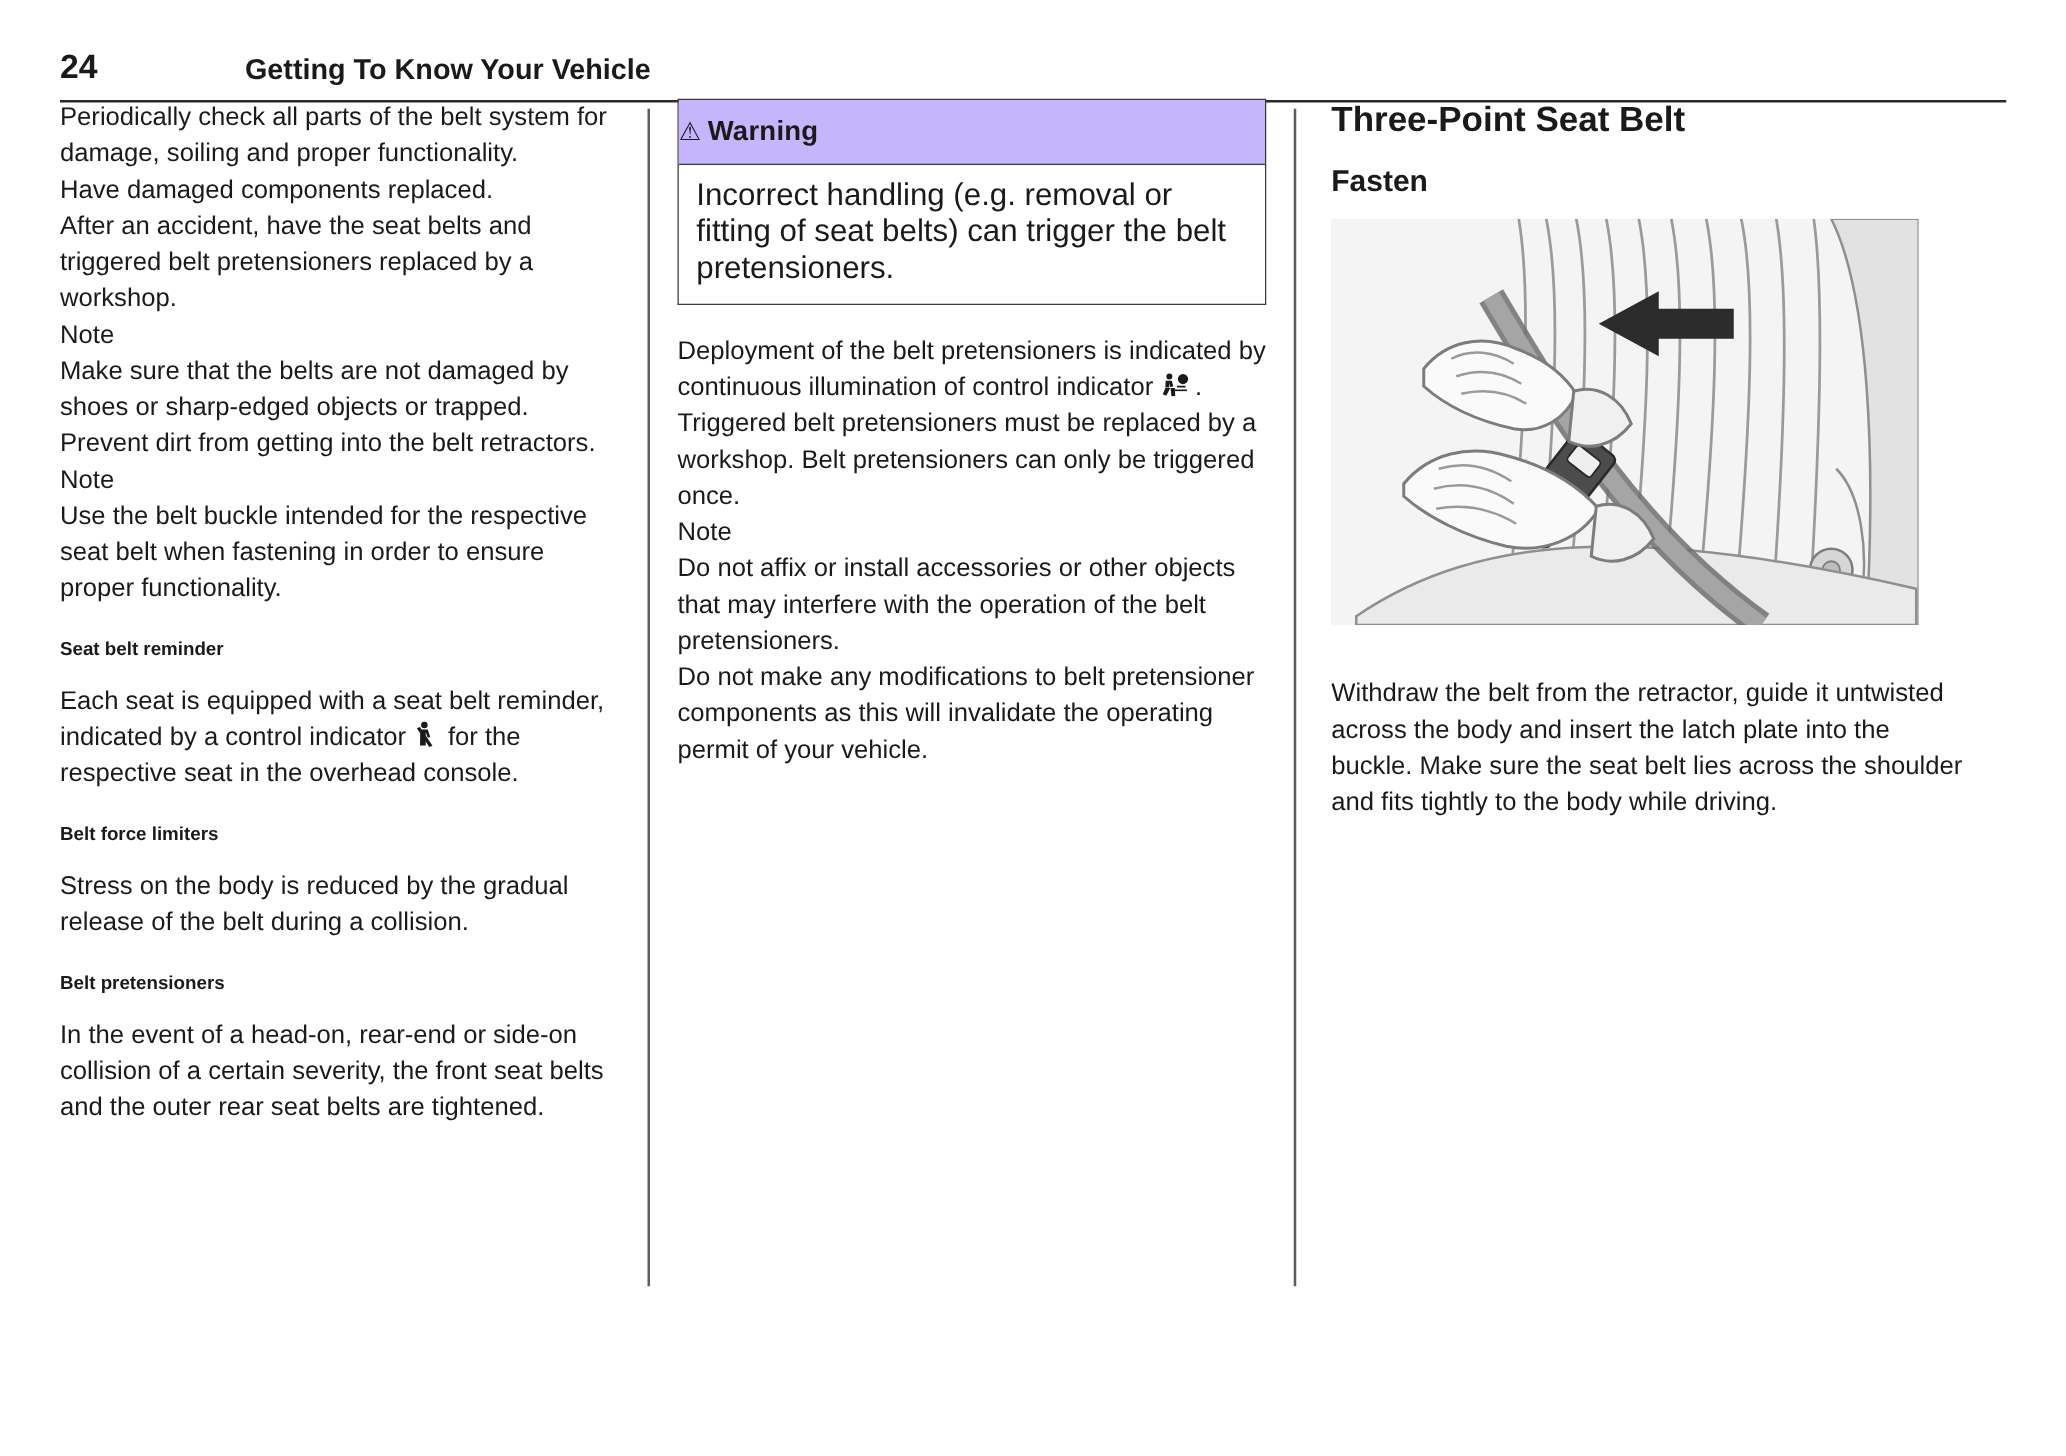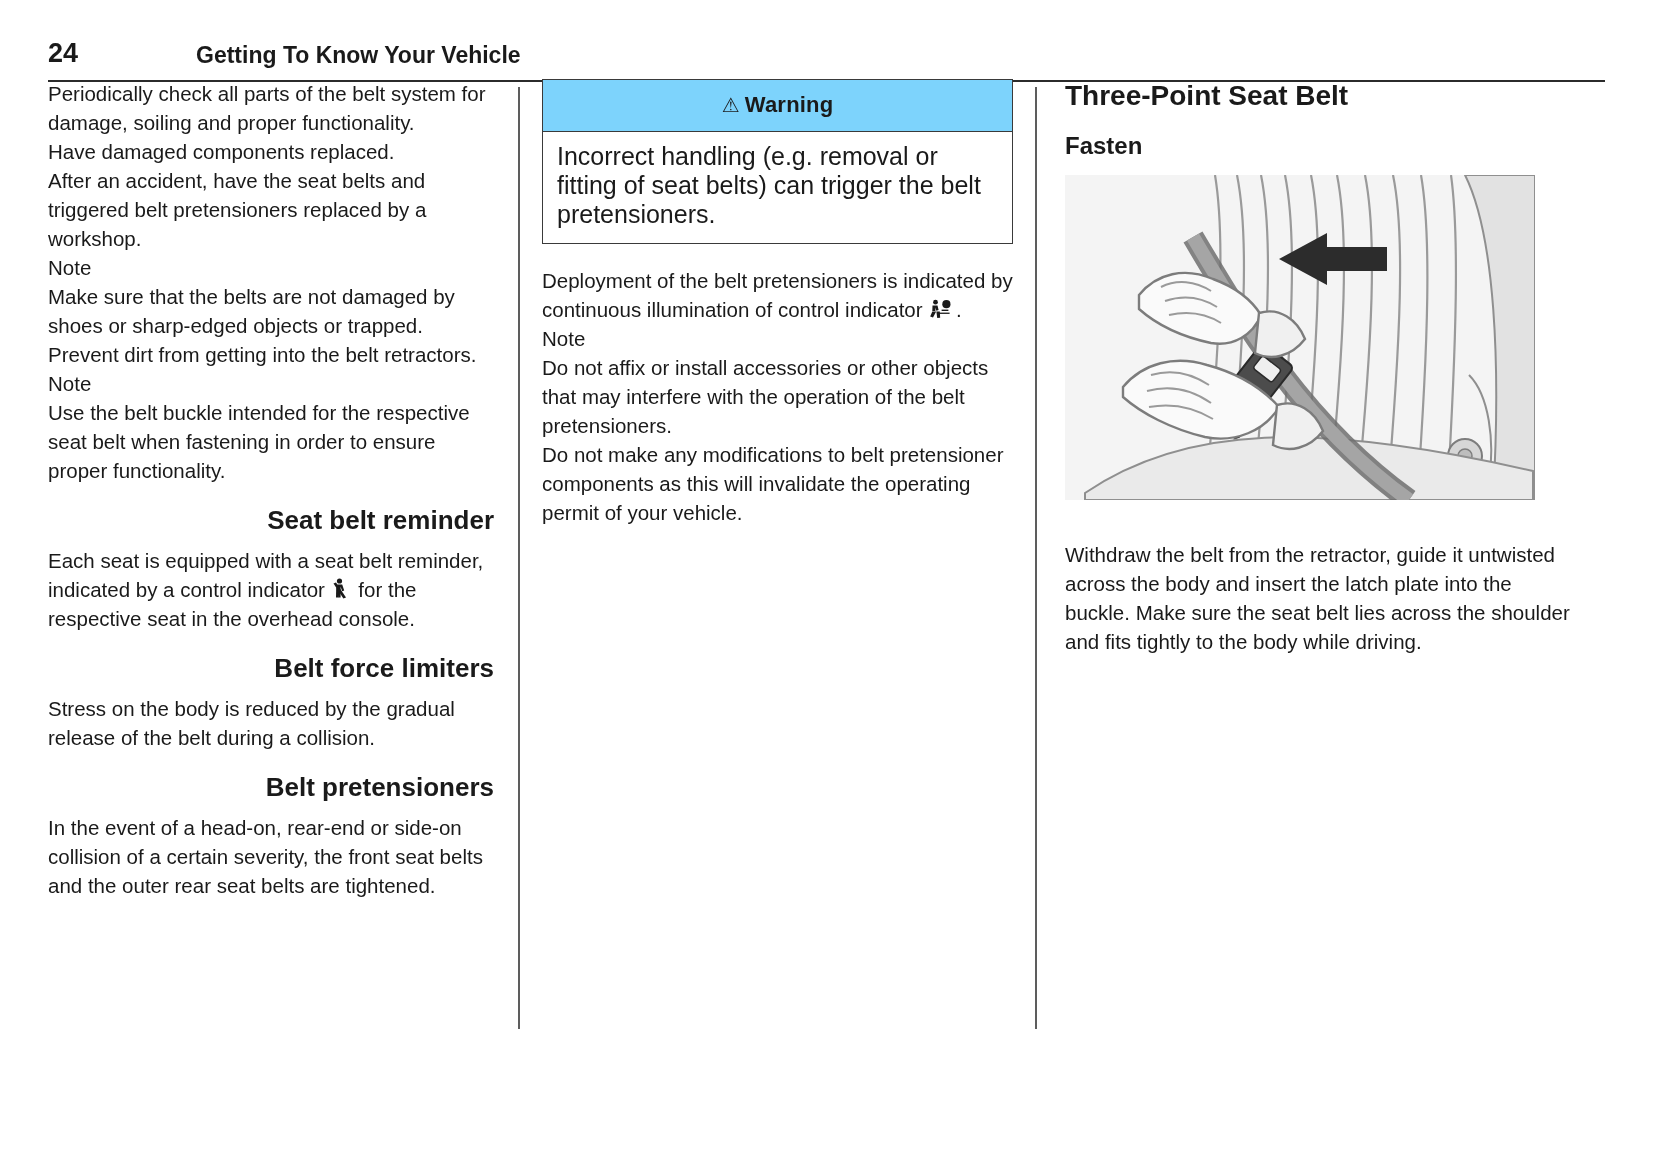--- a/index.html
+++ b/index.html
@@ -74,25 +74,24 @@
   .col-2 { width: 515px; padding: 0 22px 0 22px; }
   .col-3 { width: 540px; padding-left: 28px; }
 
   p, .txt {
     font-size: 20.5px;
     line-height: 29px;
     margin: 0;
   }
 
   h3.sub {
-    font-size: 26px;
+    font-size: 15px;
     font-weight: 700;
     margin: 22px 0 13px 0;
     line-height: 26px;
-    text-align: right;
   }
   h2.maintitle {
     font-size: 28px;
     font-weight: 700;
     margin: 0 0 0 0;
     line-height: 34px;
   }
   h3.sub-plain {
     font-size: 24px;
     font-weight: 700;
@@ -106,23 +105,23 @@
   }
 
   
   .warning-box {
     border: 1.5px solid #3a3a3a;
     width: 100%;
     box-sizing: border-box;
     margin-bottom: 22px;
   }
   .warning-head {
-    background: #7dd3fc;
+    background: #c4b5fd;
     border-bottom: 1.5px solid #3a3a3a;
-    text-align: center;
+    text-align: left;
     font-size: 22px;
     font-weight: 700;
     padding: 12px 0 13px 0;
     letter-spacing: 0.2px;
   }
   .warning-head .tri {
     font-size: 20px;
     font-weight: 400;
     margin-right: 5px;
   }
@@ -220,20 +219,21 @@
               <path d="M4.3 14.4 L8.2 14.4 L5.0 20.6 L2.2 19.4 Z"></path>
               <path d="M8.4 14.4 L11.8 14.4 L12.2 20.8 L9.2 21.0 Z"></path>
               <circle cx="18.4" cy="7.2" r="4.1"></circle>
               <path d="M13.6 12.6 L20.4 12.6 L20.4 14.0 L13.6 14.0 Z"></path>
               <path d="M11.0 15.6 L21.6 15.6 L21.6 16.9 L11.0 16.9 Z"></path>
             </g>
           </svg>
         </span>
         <span>.</span>
       </p>
+      <p class="txt">Triggered belt pretensioners must be replaced by a workshop. Belt pretensioners can only be triggered once.</p>
       <p class="note-label">Note</p>
       <p class="txt">Do not affix or install accessories or other objects that may interfere with the operation of the belt pretensioners.</p>
       <p class="txt">Do not make any modifications to belt pretensioner components as this will invalidate the operating permit of your vehicle.</p>
     </div>
 
     <div class="col-sep"></div>
 
     <div class="col col-3">
       <h2 class="maintitle">Three-Point Seat Belt</h2>
       <h3 class="sub-plain">Fasten</h3>

